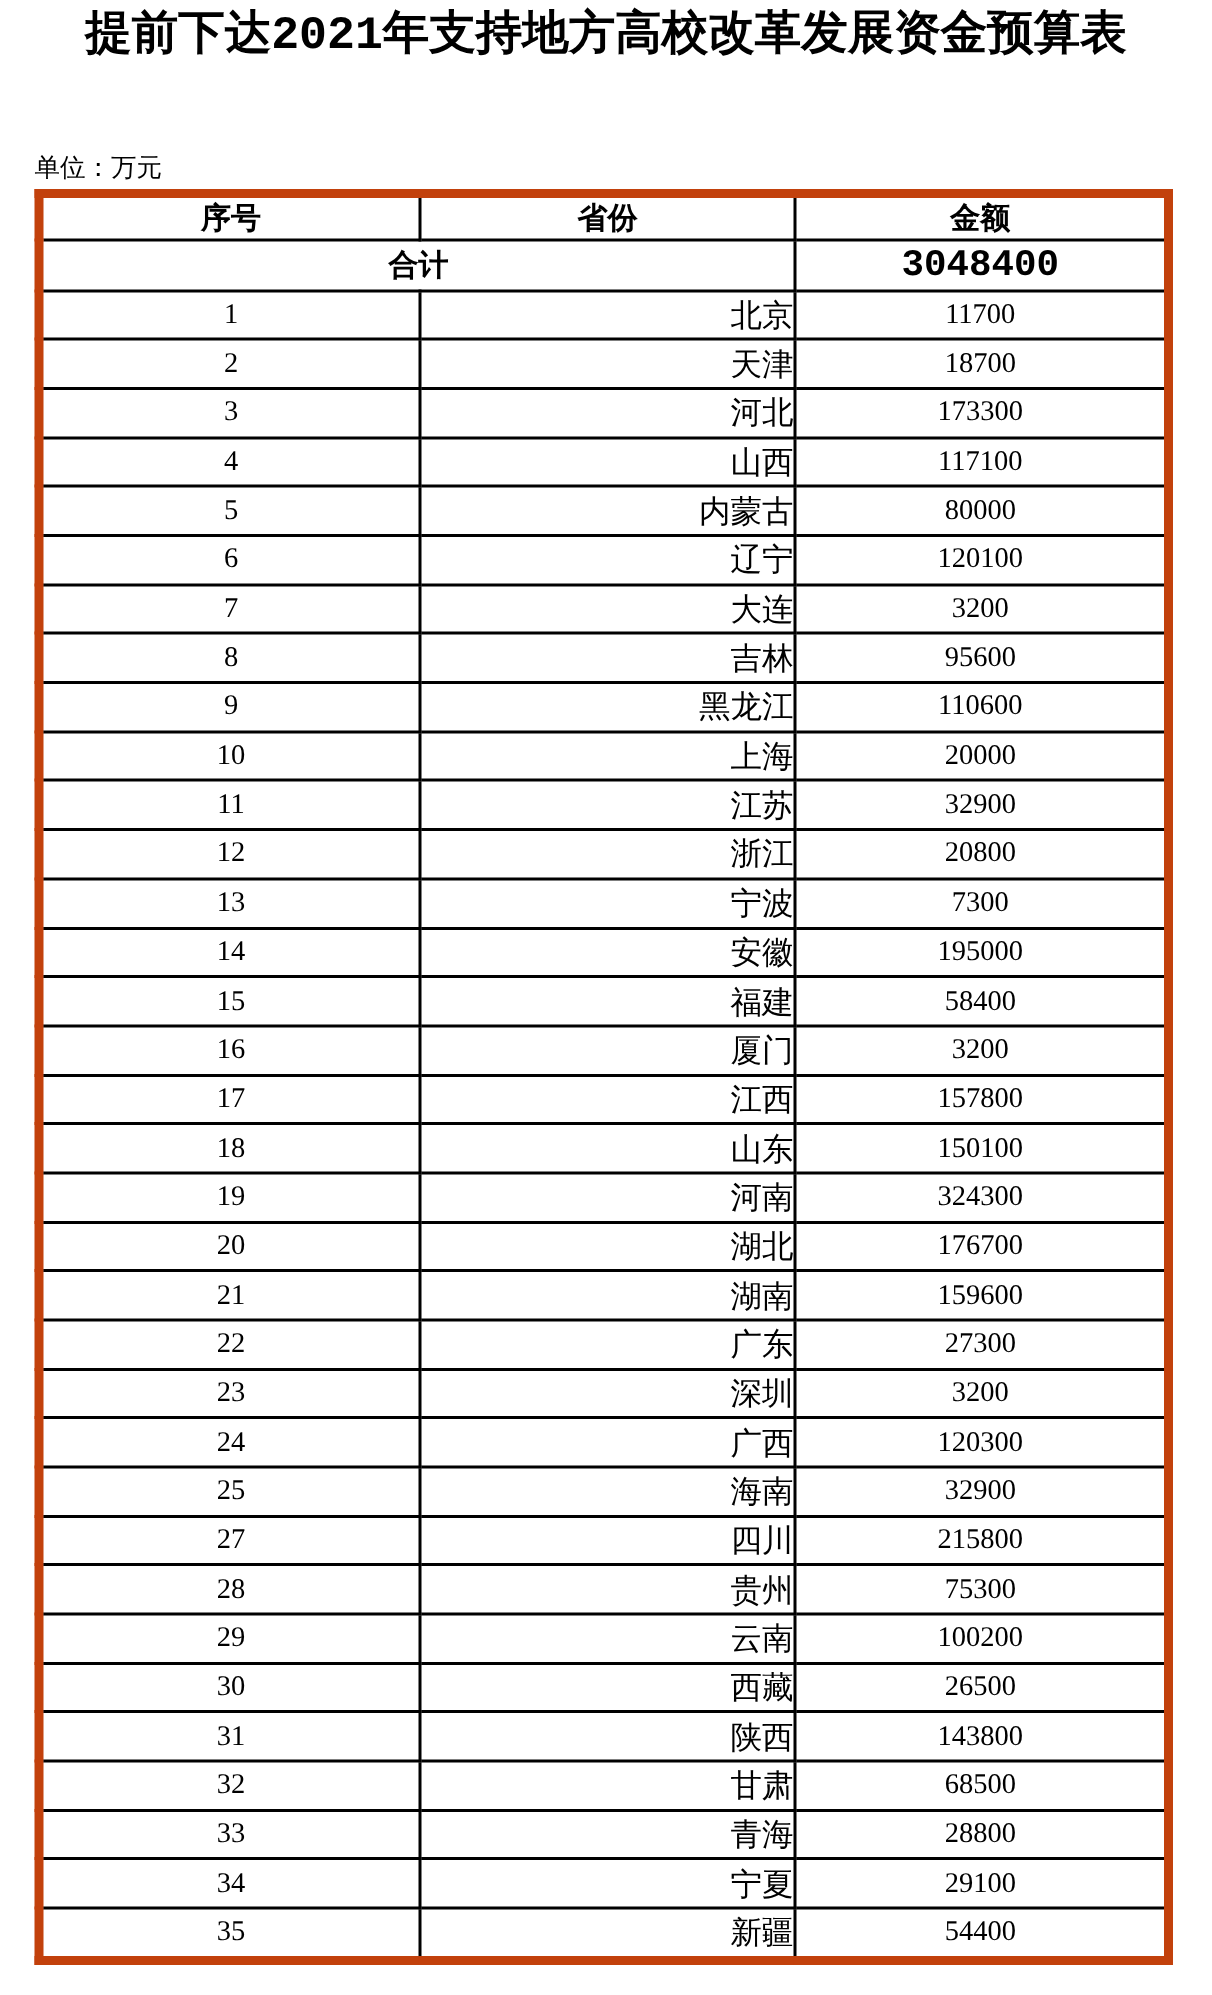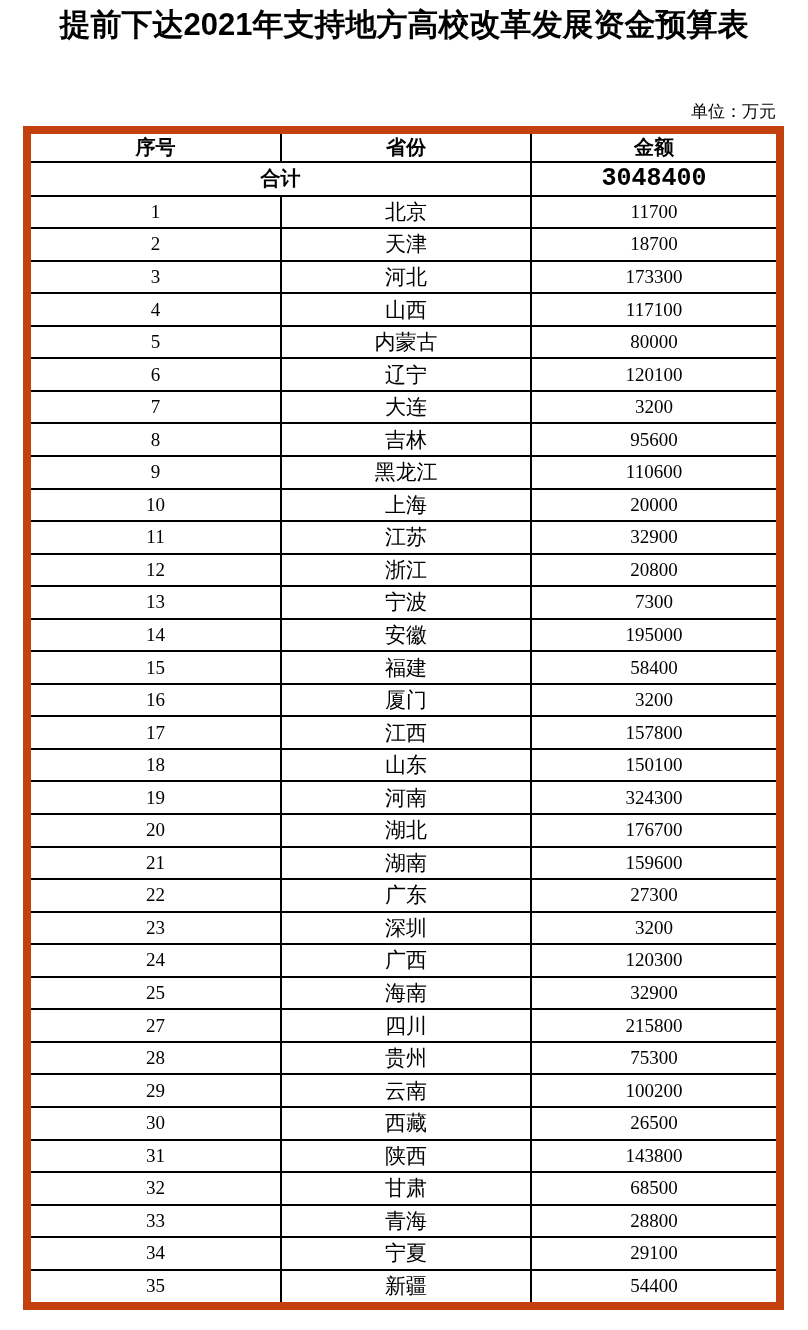--- a/index.html
+++ b/index.html
@@ -14,40 +14,40 @@
     font-family: "Liberation Serif", "DejaVu Serif", serif;
     overflow: hidden;
   }
   .doc-title {
     margin: 6px 0 0 0;
     text-align: center;
     font-size: 31px;
     line-height: 38px;
     font-weight: bold;
     letter-spacing: 0px;
-    font-family: Liberation Sans, sans-serif;
+    font-family: Liberation Mono, monospace;
   }
   .sheet {
     width: 753px;
     margin-left: 23px;
     margin-top: 0;
   }
   .unit-note {
     margin-top: 58px;
     margin-bottom: 4px;
-    text-align: right;
+    text-align: left;
     font-size: 17px;
     line-height: 20px;
   }
   table.budget-table {
     border-collapse: collapse;
     table-layout: fixed;
     width: 753px;
     height: 1184px;
-    border: 8px solid #c2410c;
+    border: 6px solid #c2410c;
   }
   .budget-table col.c-no { width: 254px; }
   .budget-table col.c-province { width: 250px; }
   .budget-table col.c-amount { width: 249px; }
   .budget-table th,
   .budget-table td {
     border: 2px solid #000000;
     text-align: center;
     vertical-align: middle;
     padding: 0;
@@ -66,20 +66,21 @@
   td.cell-total-amount {
     font-size: 25px;
     font-weight: bold;
     font-family: Liberation Mono, monospace;
   }
   td.cell-no {
     font-size: 19px;
   }
   td.cell-province {
     font-size: 21px;
+    text-align: right;
   }
   td.cell-amount {
     font-size: 19px;
   }
 </style>
 </head>
 <body>
 
 <h1 class="doc-title">提前下达2021年支持地方高校改革发展资金预算表</h1>
 

